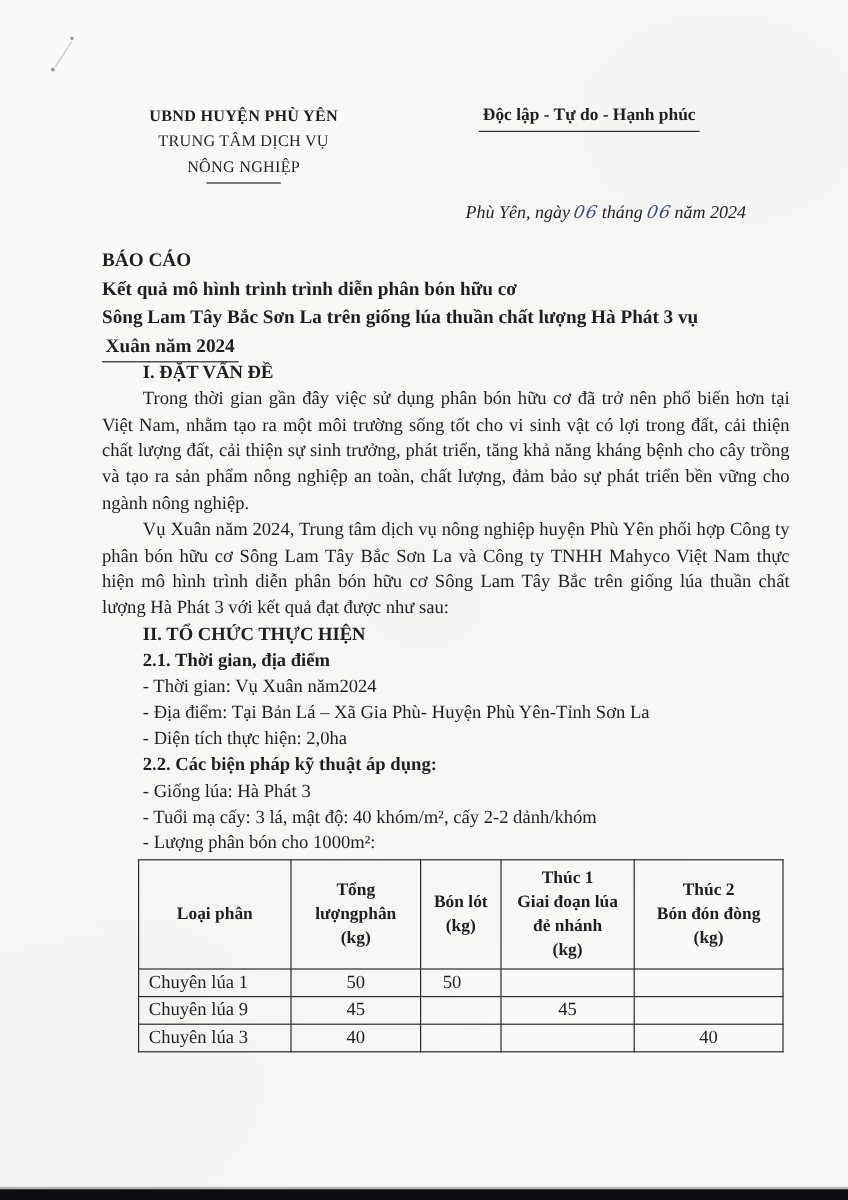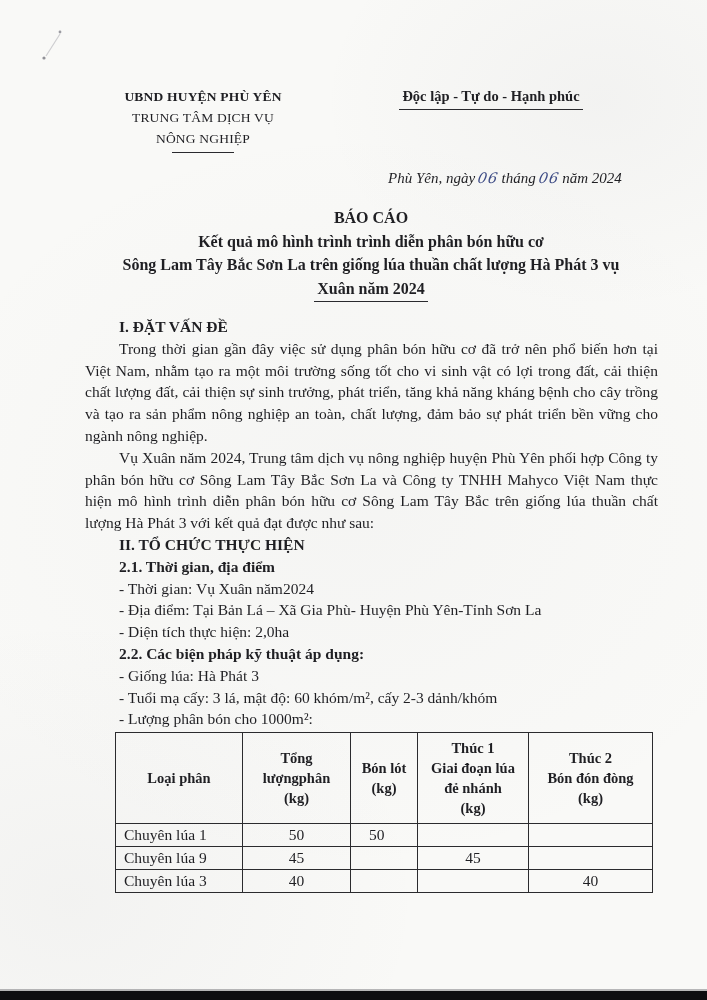--- a/index.html
+++ b/index.html
@@ -26,25 +26,25 @@
   .org-line2, .org-line3 { font-weight:normal; letter-spacing:0.2px; }
   .org-underline { width:62px; border-top:1.6px solid #2a2a2e; margin:3px auto 0 auto; }
   .motto-block { flex:1; text-align:center; }
   .motto-line1 { font-weight:bold; font-size:14px; letter-spacing:0.1px; line-height:20px; }
   .motto-line2 { display:inline-block; font-weight:bold; font-size:14.5px; line-height:21px; border-bottom:1.6px solid #2a2a2e; padding:0 3px 2px 3px; }
 
   .dateline { position:absolute; top:170px; left:388px; width:250px; font-style:italic; font-size:15px; white-space:nowrap; }
   .handwritten { display:inline-block; font-family:"DejaVu Serif", serif; font-style:italic; color:#3d4b85; transform:skewX(-10deg); letter-spacing:1px; margin:0 3px; font-size:14.5px; }
 
   
-  .title-block { position:absolute; top:206px; left:85px; width:572px; text-align:center; font-weight:bold; font-size:16px; line-height:23.5px; }
+  .title-block { position:absolute; top:206px; left:85px; width:572px; font-weight:bold; font-size:16px; line-height:23.5px; }
   .title-line4 { display:inline-block; border-bottom:1.6px solid #2a2a2e; padding:0 3px 1px 3px; }
 
   
-  .content { position:absolute; top:316px; left:85px; width:573px; font-size:15.5px; line-height:21.8px; }
+  .content { position:absolute; top:300px; left:85px; width:573px; font-size:15.5px; line-height:21.8px; }
   .sec-heading { font-weight:bold; padding-left:34px; }
   .para { text-align:justify; text-indent:34px; margin:0; }
   .list-item { padding-left:34px; }
 
   
   .fert-table { border-collapse:collapse; table-layout:fixed; width:537px; margin:2px 0 0 30px; }
   .fert-table th, .fert-table td { border:1.4px solid #2b2b2e; }
   .fert-table th { font-weight:bold; font-size:14.5px; line-height:20px; text-align:center; vertical-align:middle; padding:5px 2px; }
   .hl { display:block; }
   .fert-table td { font-size:15.5px; height:22px; padding:0 4px; text-align:center; vertical-align:middle; }
@@ -89,21 +89,21 @@
     <p class="para">Vụ Xuân năm 2024, Trung tâm dịch vụ nông nghiệp huyện Phù Yên phối hợp Công ty phân bón hữu cơ Sông Lam Tây Bắc Sơn La và Công ty TNHH Mahyco Việt Nam thực hiện mô hình trình diễn phân bón hữu cơ Sông Lam Tây Bắc trên giống lúa thuần chất lượng Hà Phát 3 với kết quả đạt được như sau:</p>
 
     <div class="sec-heading">II. TỔ CHỨC THỰC HIỆN</div>
     <div class="sec-heading">2.1. Thời gian, địa điểm</div>
     <div class="list-item">- Thời gian: Vụ Xuân năm2024</div>
     <div class="list-item">- Địa điểm: Tại Bản Lá – Xã Gia Phù- Huyện Phù Yên-Tỉnh Sơn La</div>
     <div class="list-item">- Diện tích thực hiện: 2,0ha</div>
 
     <div class="sec-heading">2.2. Các biện pháp kỹ thuật áp dụng:</div>
     <div class="list-item">- Giống lúa: Hà Phát 3</div>
-    <div class="list-item">- Tuổi mạ cấy: 3 lá, mật độ: 60 khóm/m², cấy 2-3 dảnh/khóm</div>
+    <div class="list-item">- Tuổi mạ cấy: 3 lá, mật độ: 40 khóm/m², cấy 2-2 dảnh/khóm</div>
     <div class="list-item">- Lượng phân bón cho 1000m²:</div>
 
     <table class="fert-table">
       <colgroup>
         <col style="width:127px">
           <col style="width:108px">
           <col style="width:67px">
           <col style="width:111px">
           <col style="width:124px">
       </colgroup>

